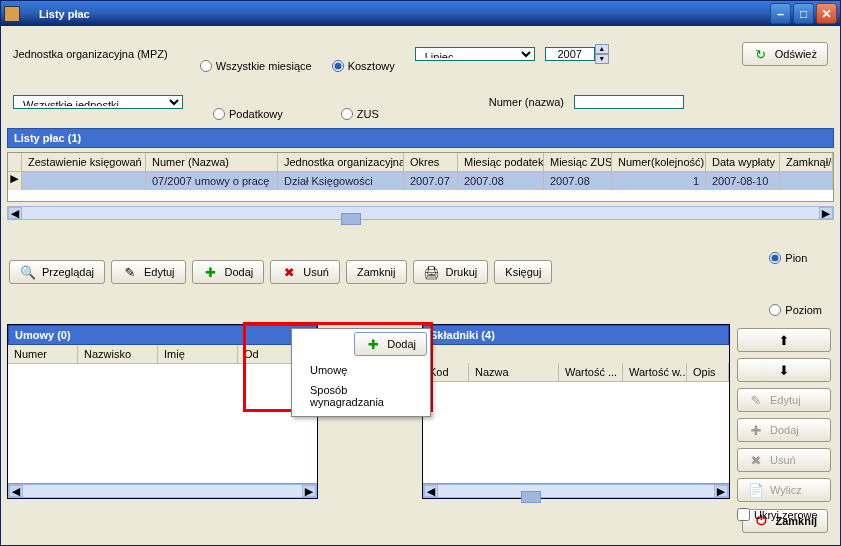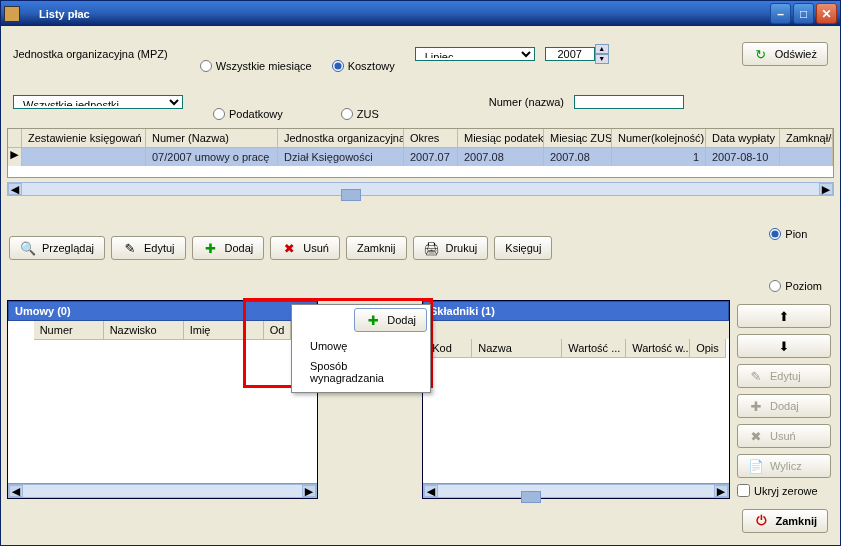--- a/index.html
+++ b/index.html
@@ -38,21 +38,21 @@
 .hscroll .thumb-bar { position: absolute; top: 0; height: 12px; background: #9fb8dc; border: 1px solid #7a9acc; }
 .toolbar-row { display: flex; gap: 6px; align-items: center; padding: 4px 2px; }
 .toolbar-spacer { flex: 1; }
 .radio-vert { display:flex; flex-direction:column; gap:16px; align-items:flex-start; }
 .panels { display: flex; gap: 4px; flex: 1; min-height: 0; }
 .panel { border: 1px solid #003; display: flex; flex-direction: column; min-height: 0; background:#ece9d8; }
 .panel-left { width: 311px; position: relative; }
 .panel-mid { width: 96px; display:flex; flex-direction:column; gap:6px; padding:4px 3px; }
 .panel-center { flex: 1; }
 .panel-right { width: 100px; display:flex; flex-direction:column; gap:6px; padding:4px 3px; }
-.panel .grid { border-left: none; border-right: none; border-top:none;align-items:center; }
+.panel .grid { border-left: none; border-right: none; border-top:none; }
 .checkbox { display:flex; align-items:center; gap:4px; }
 .popup { position: absolute; background: #fff; border: 1px solid #888; box-shadow: 2px 2px 4px rgba(0,0,0,0.3); }
 .popup .btn-dodaj { margin: 3px 3px 0 auto; display: inline-flex; border-color: #7a9acc; padding:2px 10px; }
 .popup-items { padding: 4px 0; }
 .popup-item { padding: 4px 18px; cursor: pointer; }
 .red-outline { position: absolute; border: 3px solid #e00; pointer-events: none; }
 .footer { display:flex; justify-content:flex-end; padding:6px; }
 .footer .btn { font-weight: bold; }
 .power-ico { color: #d00000; font-size: 14px; }
 </style>
@@ -104,20 +104,21 @@
           <span>Podatkowy</span>
         </span>
       <span class="radio" style="margin-left:38px">
           <input type="radio" name="okr" style="">
           <span>ZUS</span>
         </span>
       <span style="margin-left:90px">Numer (nazwa)</span>
       <input type="text" style="width: 110px;" value="">
     </div>
 
+    <div class="section-hdr">Listy płac (1)</div>
     <div class="grid" style="flex:0 0 50px;">
       <div class="grid-head">
         <div class="row-handle"></div>
         <div class="col" style="width:124px">Zestawienie księgowań</div>
         <div class="col" style="width:132px">Numer (Nazwa)</div>
         <div class="col" style="width:126px">Jednostka organizacyjna</div>
         <div class="col" style="width:54px">Okres</div>
         <div class="col" style="width:86px">Miesiąc podatek</div>
         <div class="col" style="width:68px">Miesiąc ZUS</div>
         <div class="col" style="width:94px">Numer(kolejność)</div>
@@ -216,21 +217,21 @@
             <span class="ico">✖</span>
             <span>Usuń</span>
           </span>
         <span class="btn disabled">
             <span class="ico">⚙</span>
             <span>Generuj</span>
           </span>
       </div>
 
       <div class="panel panel-center">
-        <div class="section-hdr">Składniki (1)</div>
+        <div class="section-hdr">Składniki (4)</div>
         <div style="height:18px"></div>
         <div class="grid">
           <div class="grid-head">
             <div class="col" style="width:46px">Kod</div>
             <div class="col" style="width:90px">Nazwa</div>
             <div class="col" style="width:64px">Wartość ...</div>
             <div class="col" style="width:64px">Wartość w...</div>
             <div class="col" style="flex:1">Opis</div>
           </div>
           <div class="grid-body"></div>

